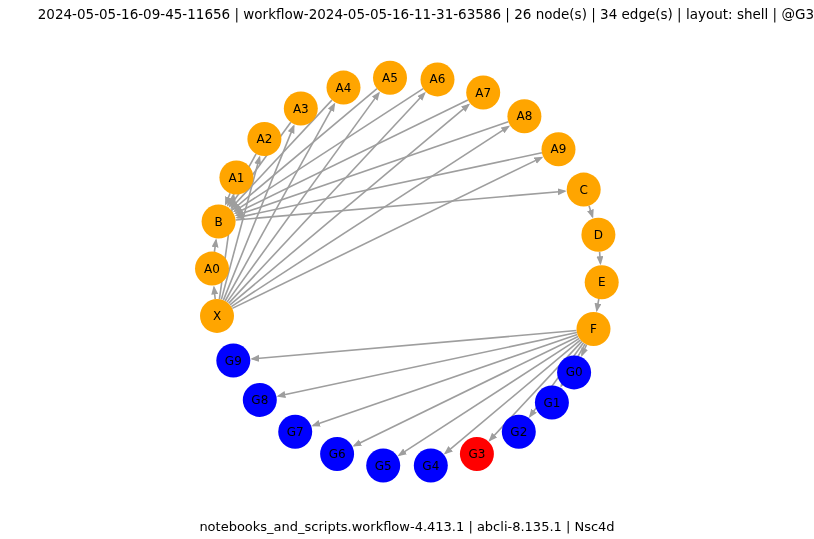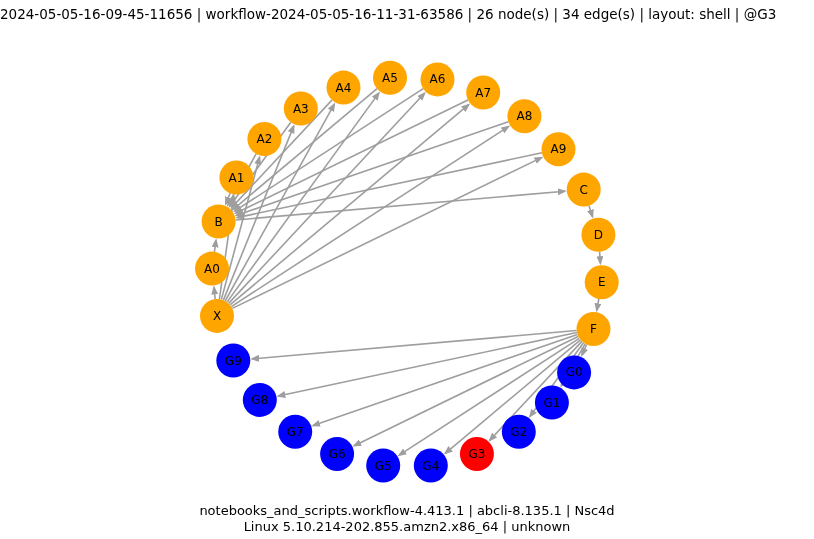--- a/index.html
+++ b/index.html
@@ -9,21 +9,21 @@
     height: 539px;
     background: #ffffff;
     font-family: "DejaVu Sans", Arial, sans-serif;
     overflow: hidden;
   }
   .title {
     position: absolute;
     top: 6px;
     left: 0;
     right: 0;
-    text-align: left;
+    text-align: right;
     font-size: 13.5px;
     color: #000;
   }
   .footer {
     position: absolute;
     bottom: 4px;
     left: 0;
     right: 0;
     text-align: center;
     font-size: 13px;
@@ -193,14 +193,13 @@
       </g>
       <g>
         <circle cx="476.9" cy="454.0" r="17" fill="#ff0000"></circle>
         <text x="476.9" y="454.0" class="node-label">G3</text>
       </g>
     </g>
 </svg>
 
 <div class="footer">
   <div>notebooks_and_scripts.workflow-4.413.1 | abcli-8.135.1 | Nsc4d</div>
-  <div>Linux 5.10.214-202.855.amzn2.x86_64 | unknown</div>
 </div>
 
 </body></html>

